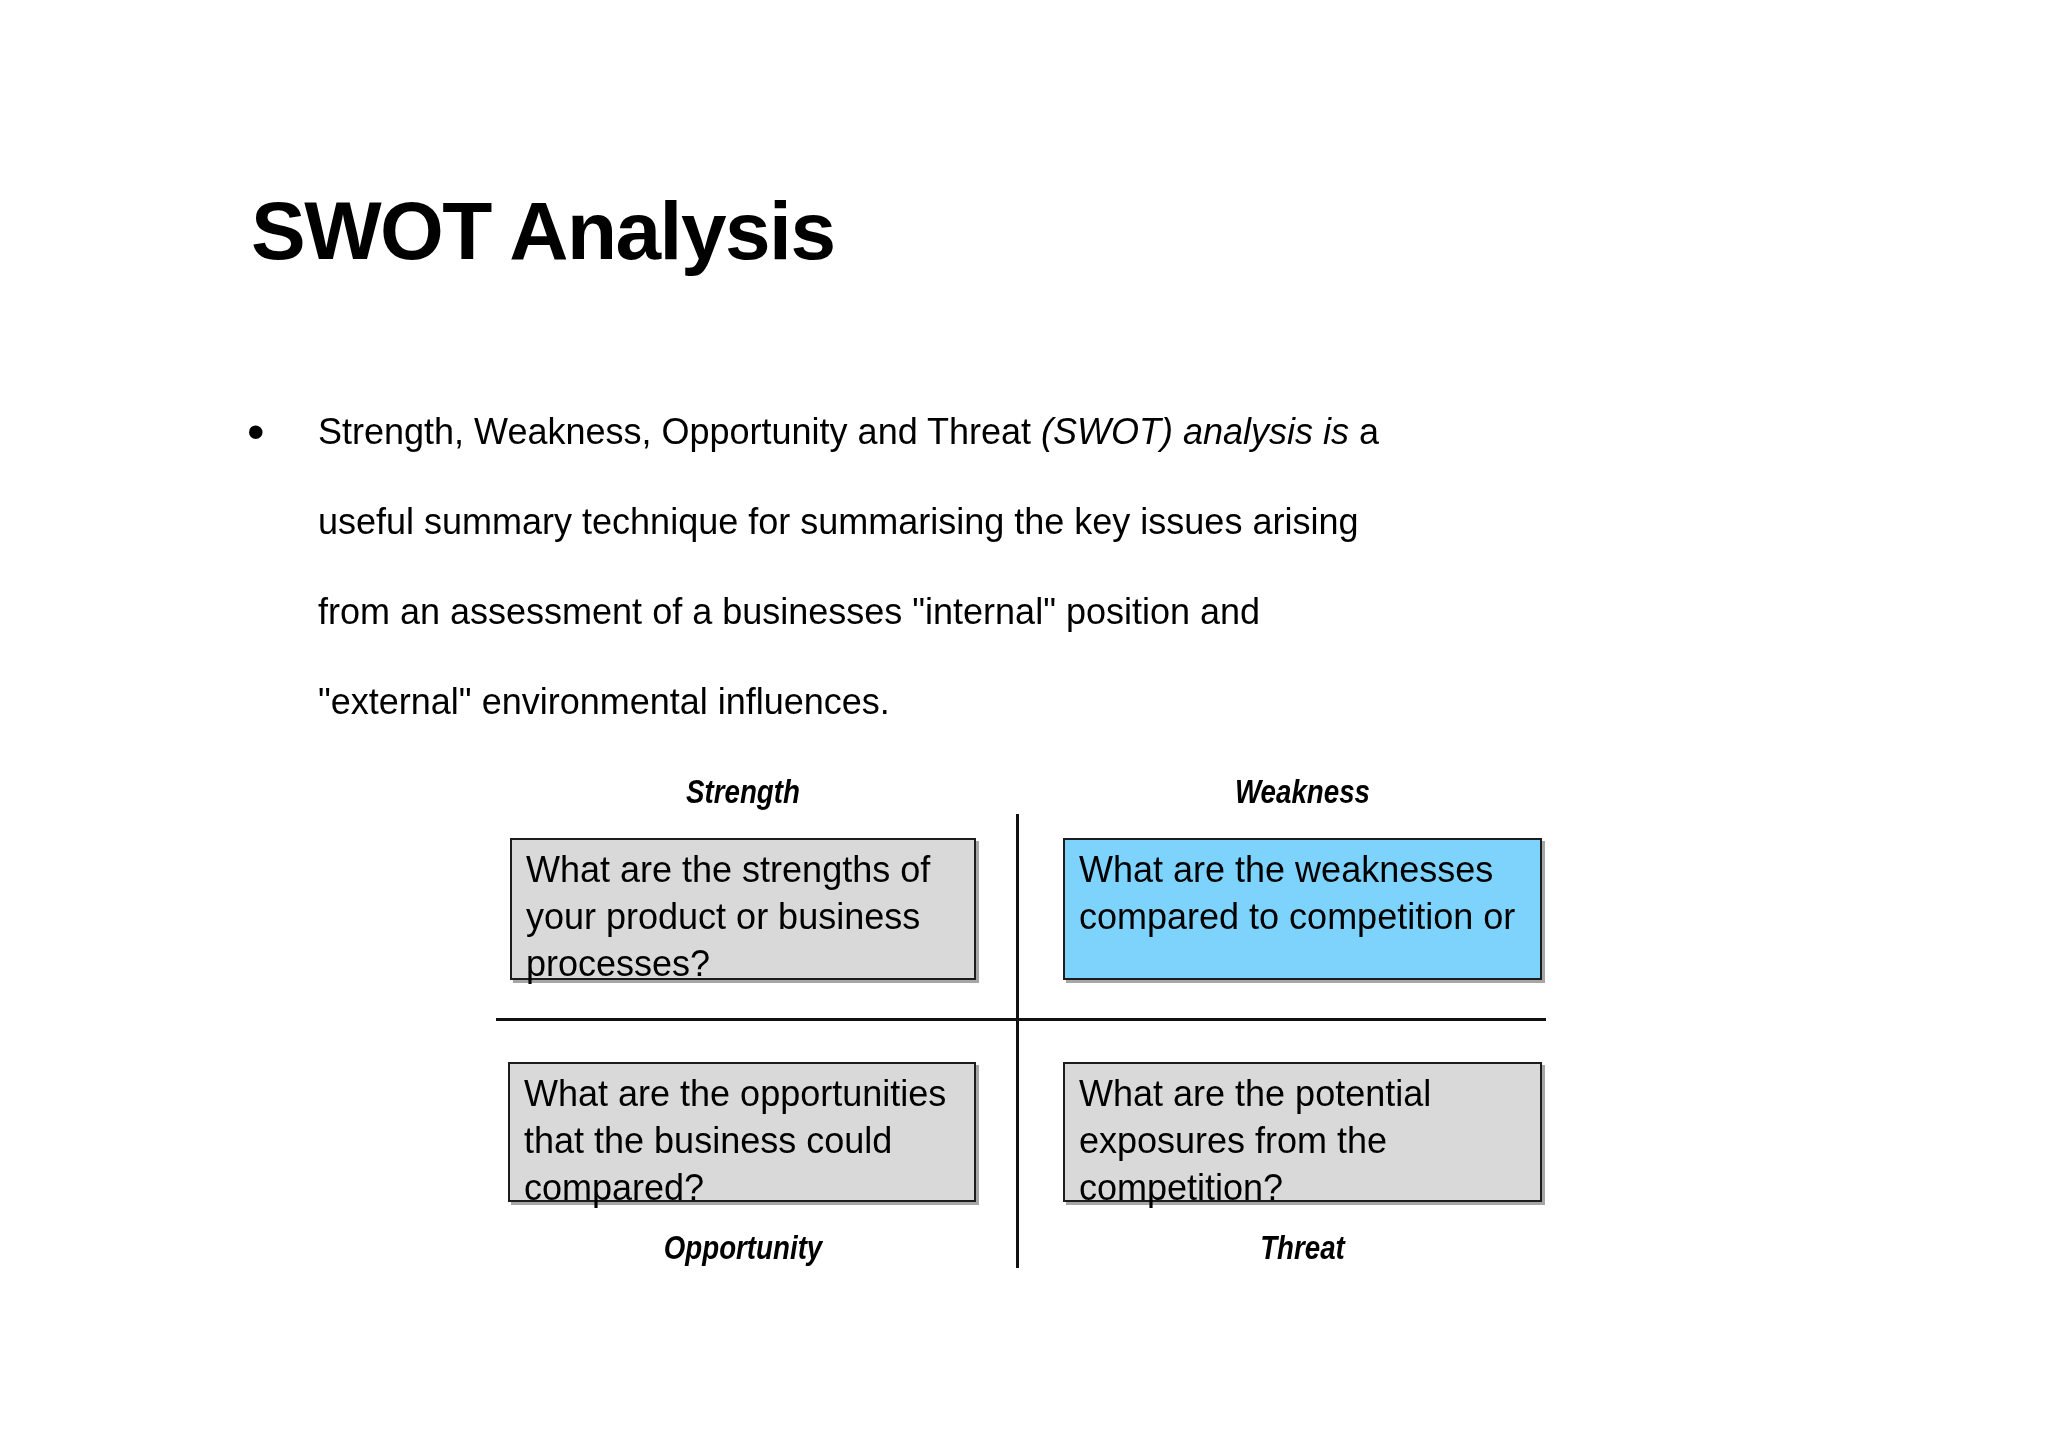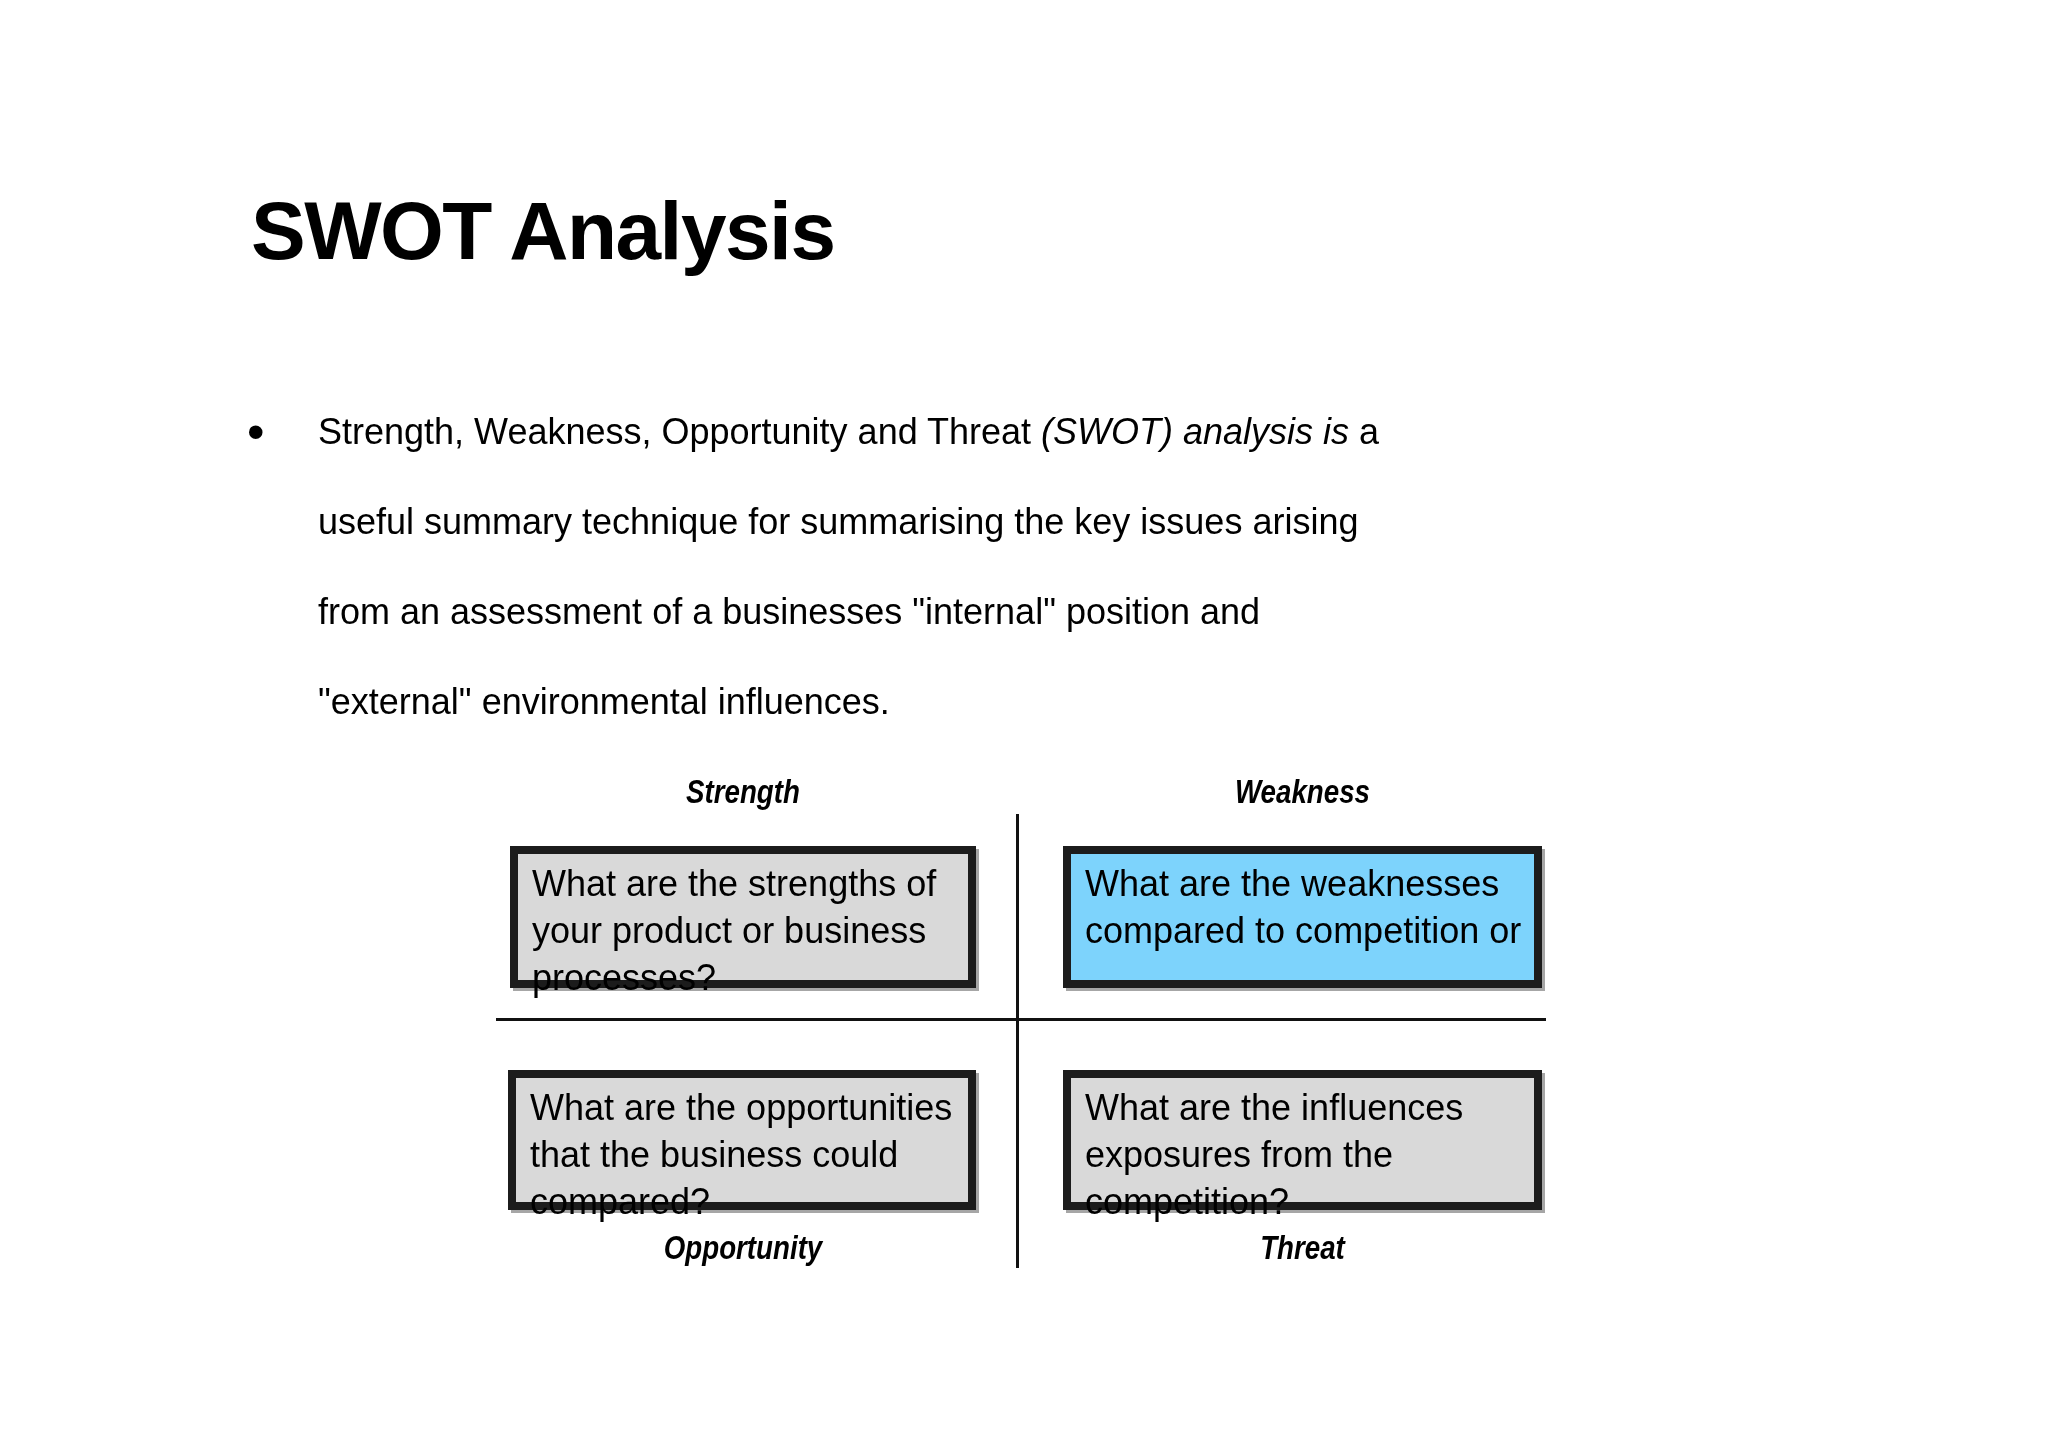--- a/index.html
+++ b/index.html
@@ -40,24 +40,23 @@
     font-size:33px; font-weight:700; font-style:italic;
     line-height:40px; height:40px;
     text-align:center;
     transform:scaleX(0.84);
     transform-origin:center;
     white-space:nowrap;
   }
   .qbox {
     box-sizing:border-box;
     background:#d9d9d9;
-    border:8px solid #b91c1c;
+    border:2px solid #b91c1c;
     box-shadow:3px 3px 0 rgba(0,0,0,0.35);
     padding:6px 14px;
-    margin-top:8px;
   }
   .qline {
     font-size:36px; line-height:47px;
     white-space:nowrap;
   }
   .divider { background:#111111; }
   #label-strength    { left:510px;  top:772px;  width:466px; }
   #label-weakness    { left:1063px; top:772px;  width:479px; }
   #label-opportunity { left:510px;  top:1228px; width:466px; }
   #label-threat      { left:1063px; top:1228px; width:479px; }
@@ -99,20 +98,20 @@
     <div class="qline">compared to competition or</div>
   </div>
 
   <div class="abs qbox" id="box-opportunity" style="background: rgb(217, 217, 217); border-color: rgb(28, 28, 28);">
     <div class="qline">What are the opportunities</div>
     <div class="qline">that the business could</div>
     <div class="qline">compared?</div>
   </div>
 
   <div class="abs qbox" id="box-threat" style="background: rgb(217, 217, 217); border-color: rgb(28, 28, 28);">
-    <div class="qline">What are the influences</div>
+    <div class="qline">What are the potential</div>
     <div class="qline">exposures from the</div>
     <div class="qline">competition?</div>
   </div>
 
   <div class="abs qlabel" id="label-opportunity">Opportunity</div>
   <div class="abs qlabel" id="label-threat">Threat</div>
 </div>
 
 </body></html>

